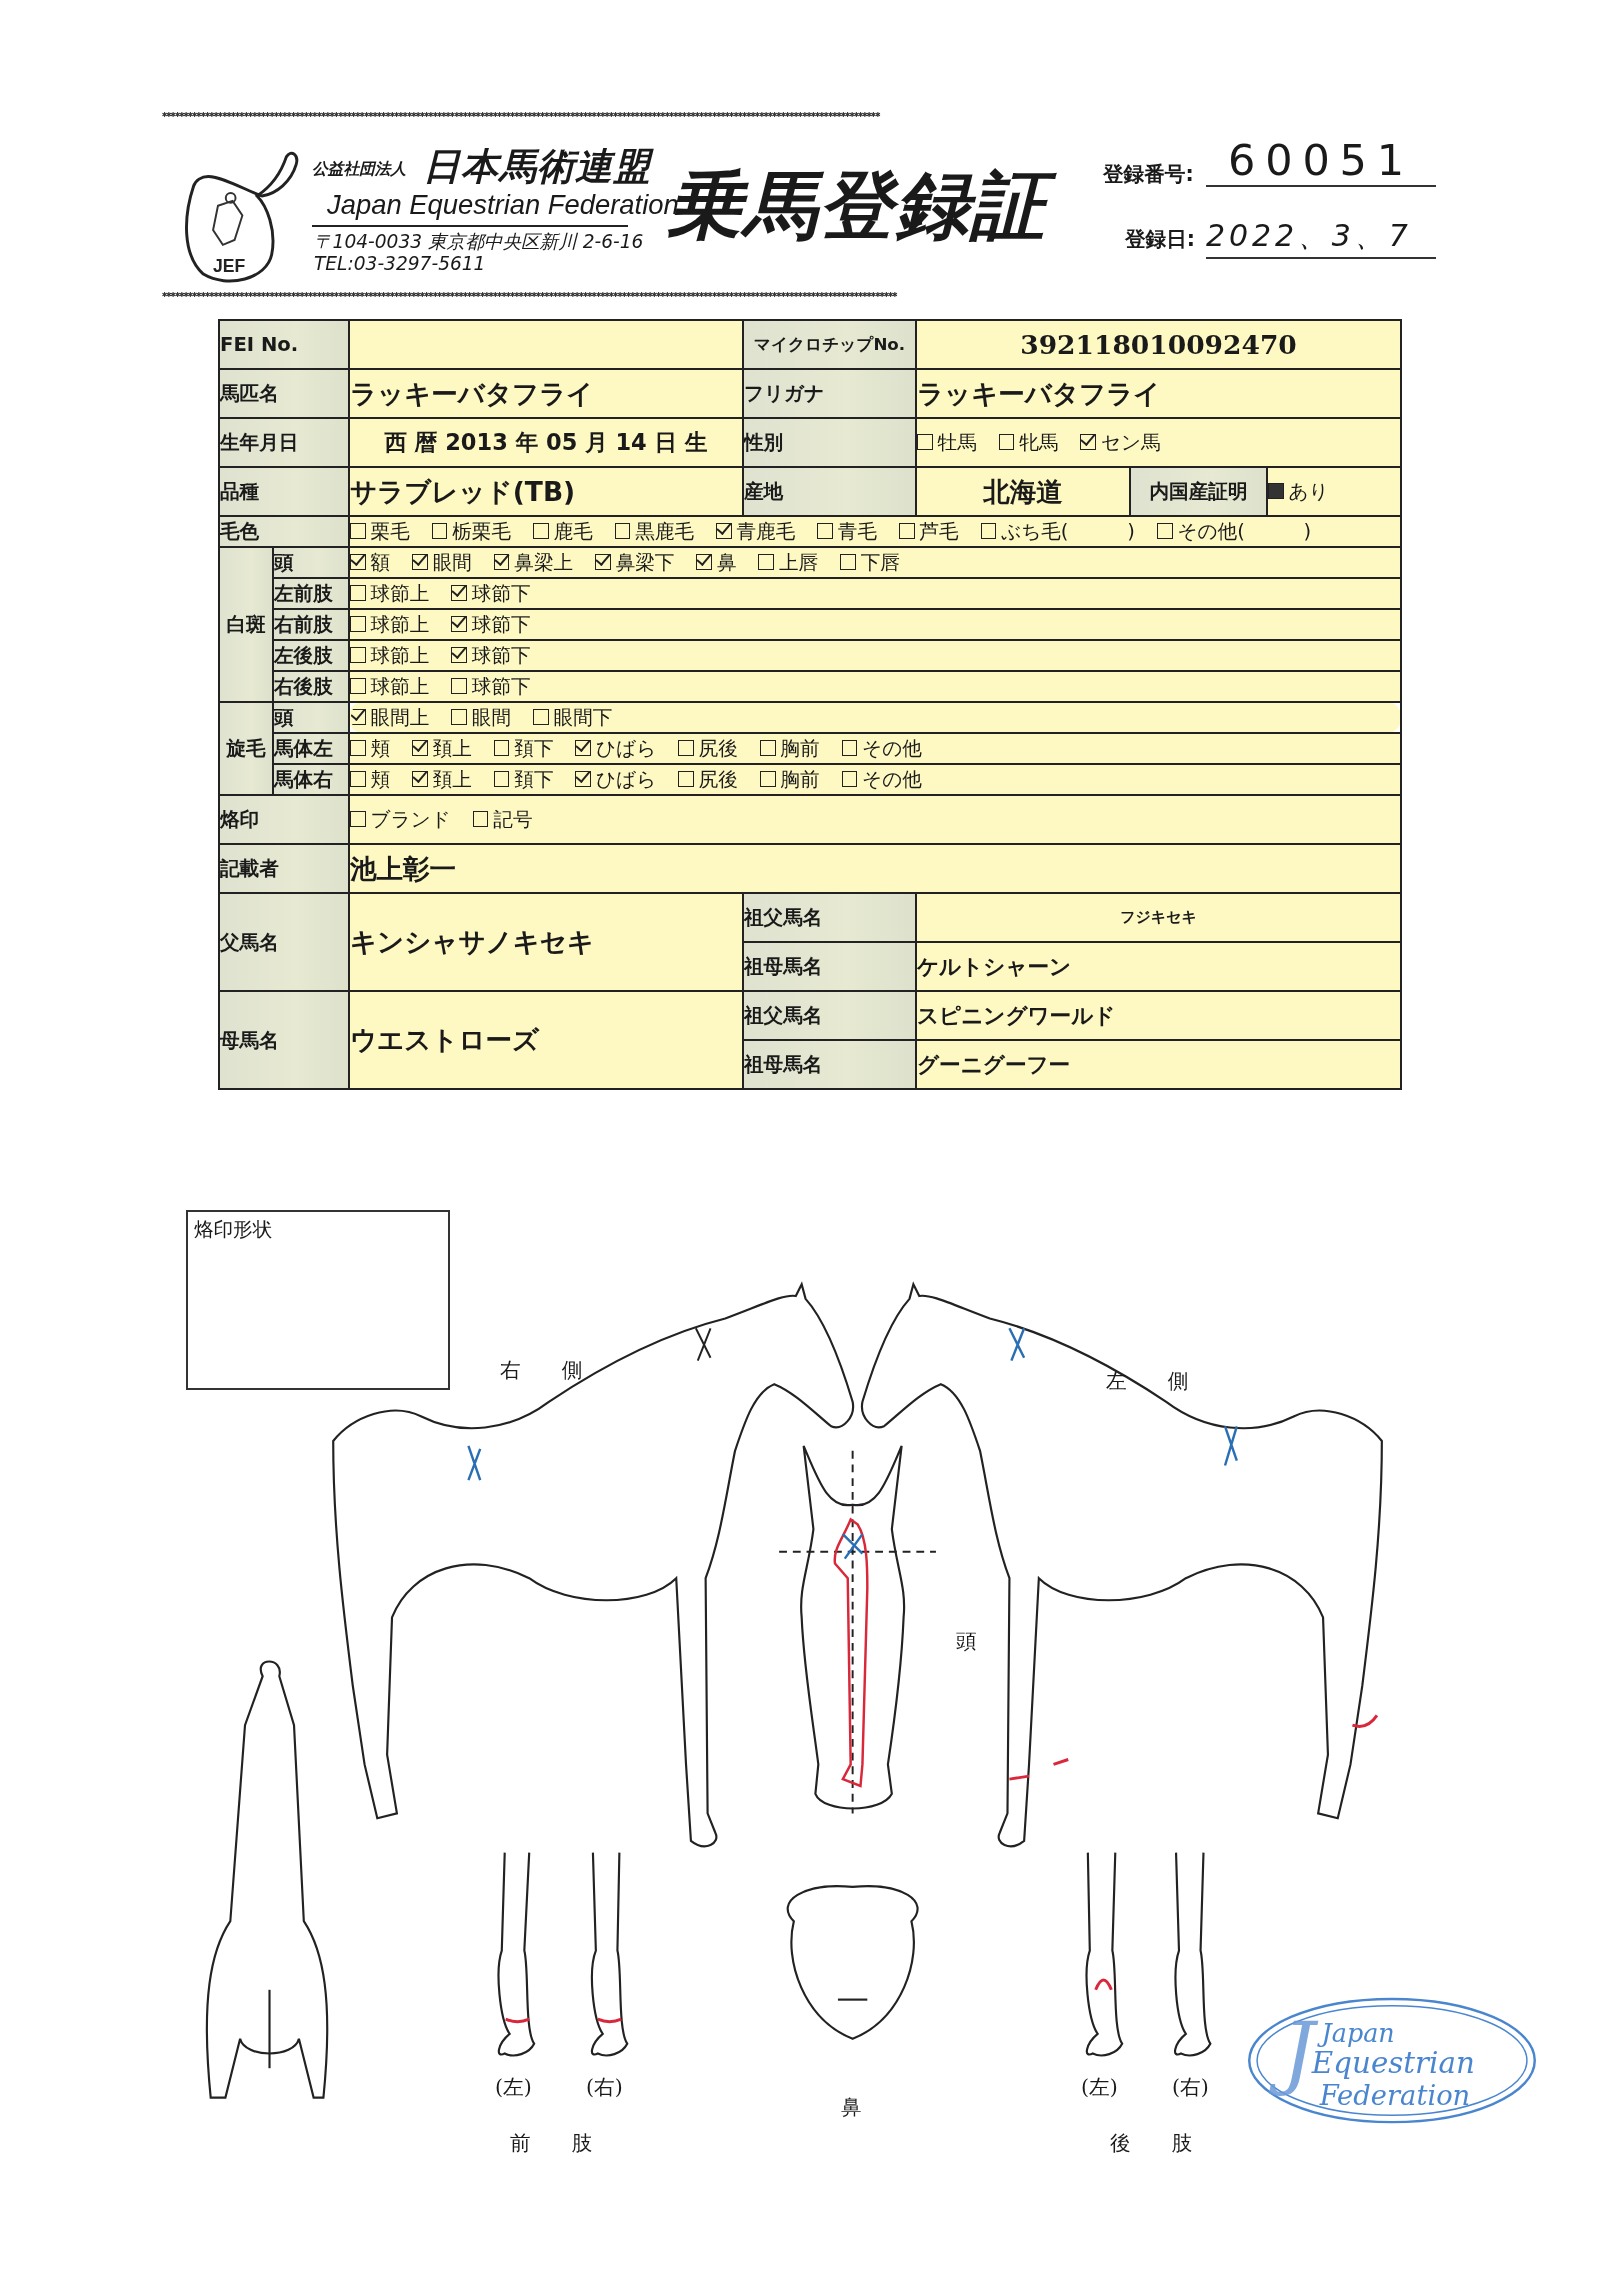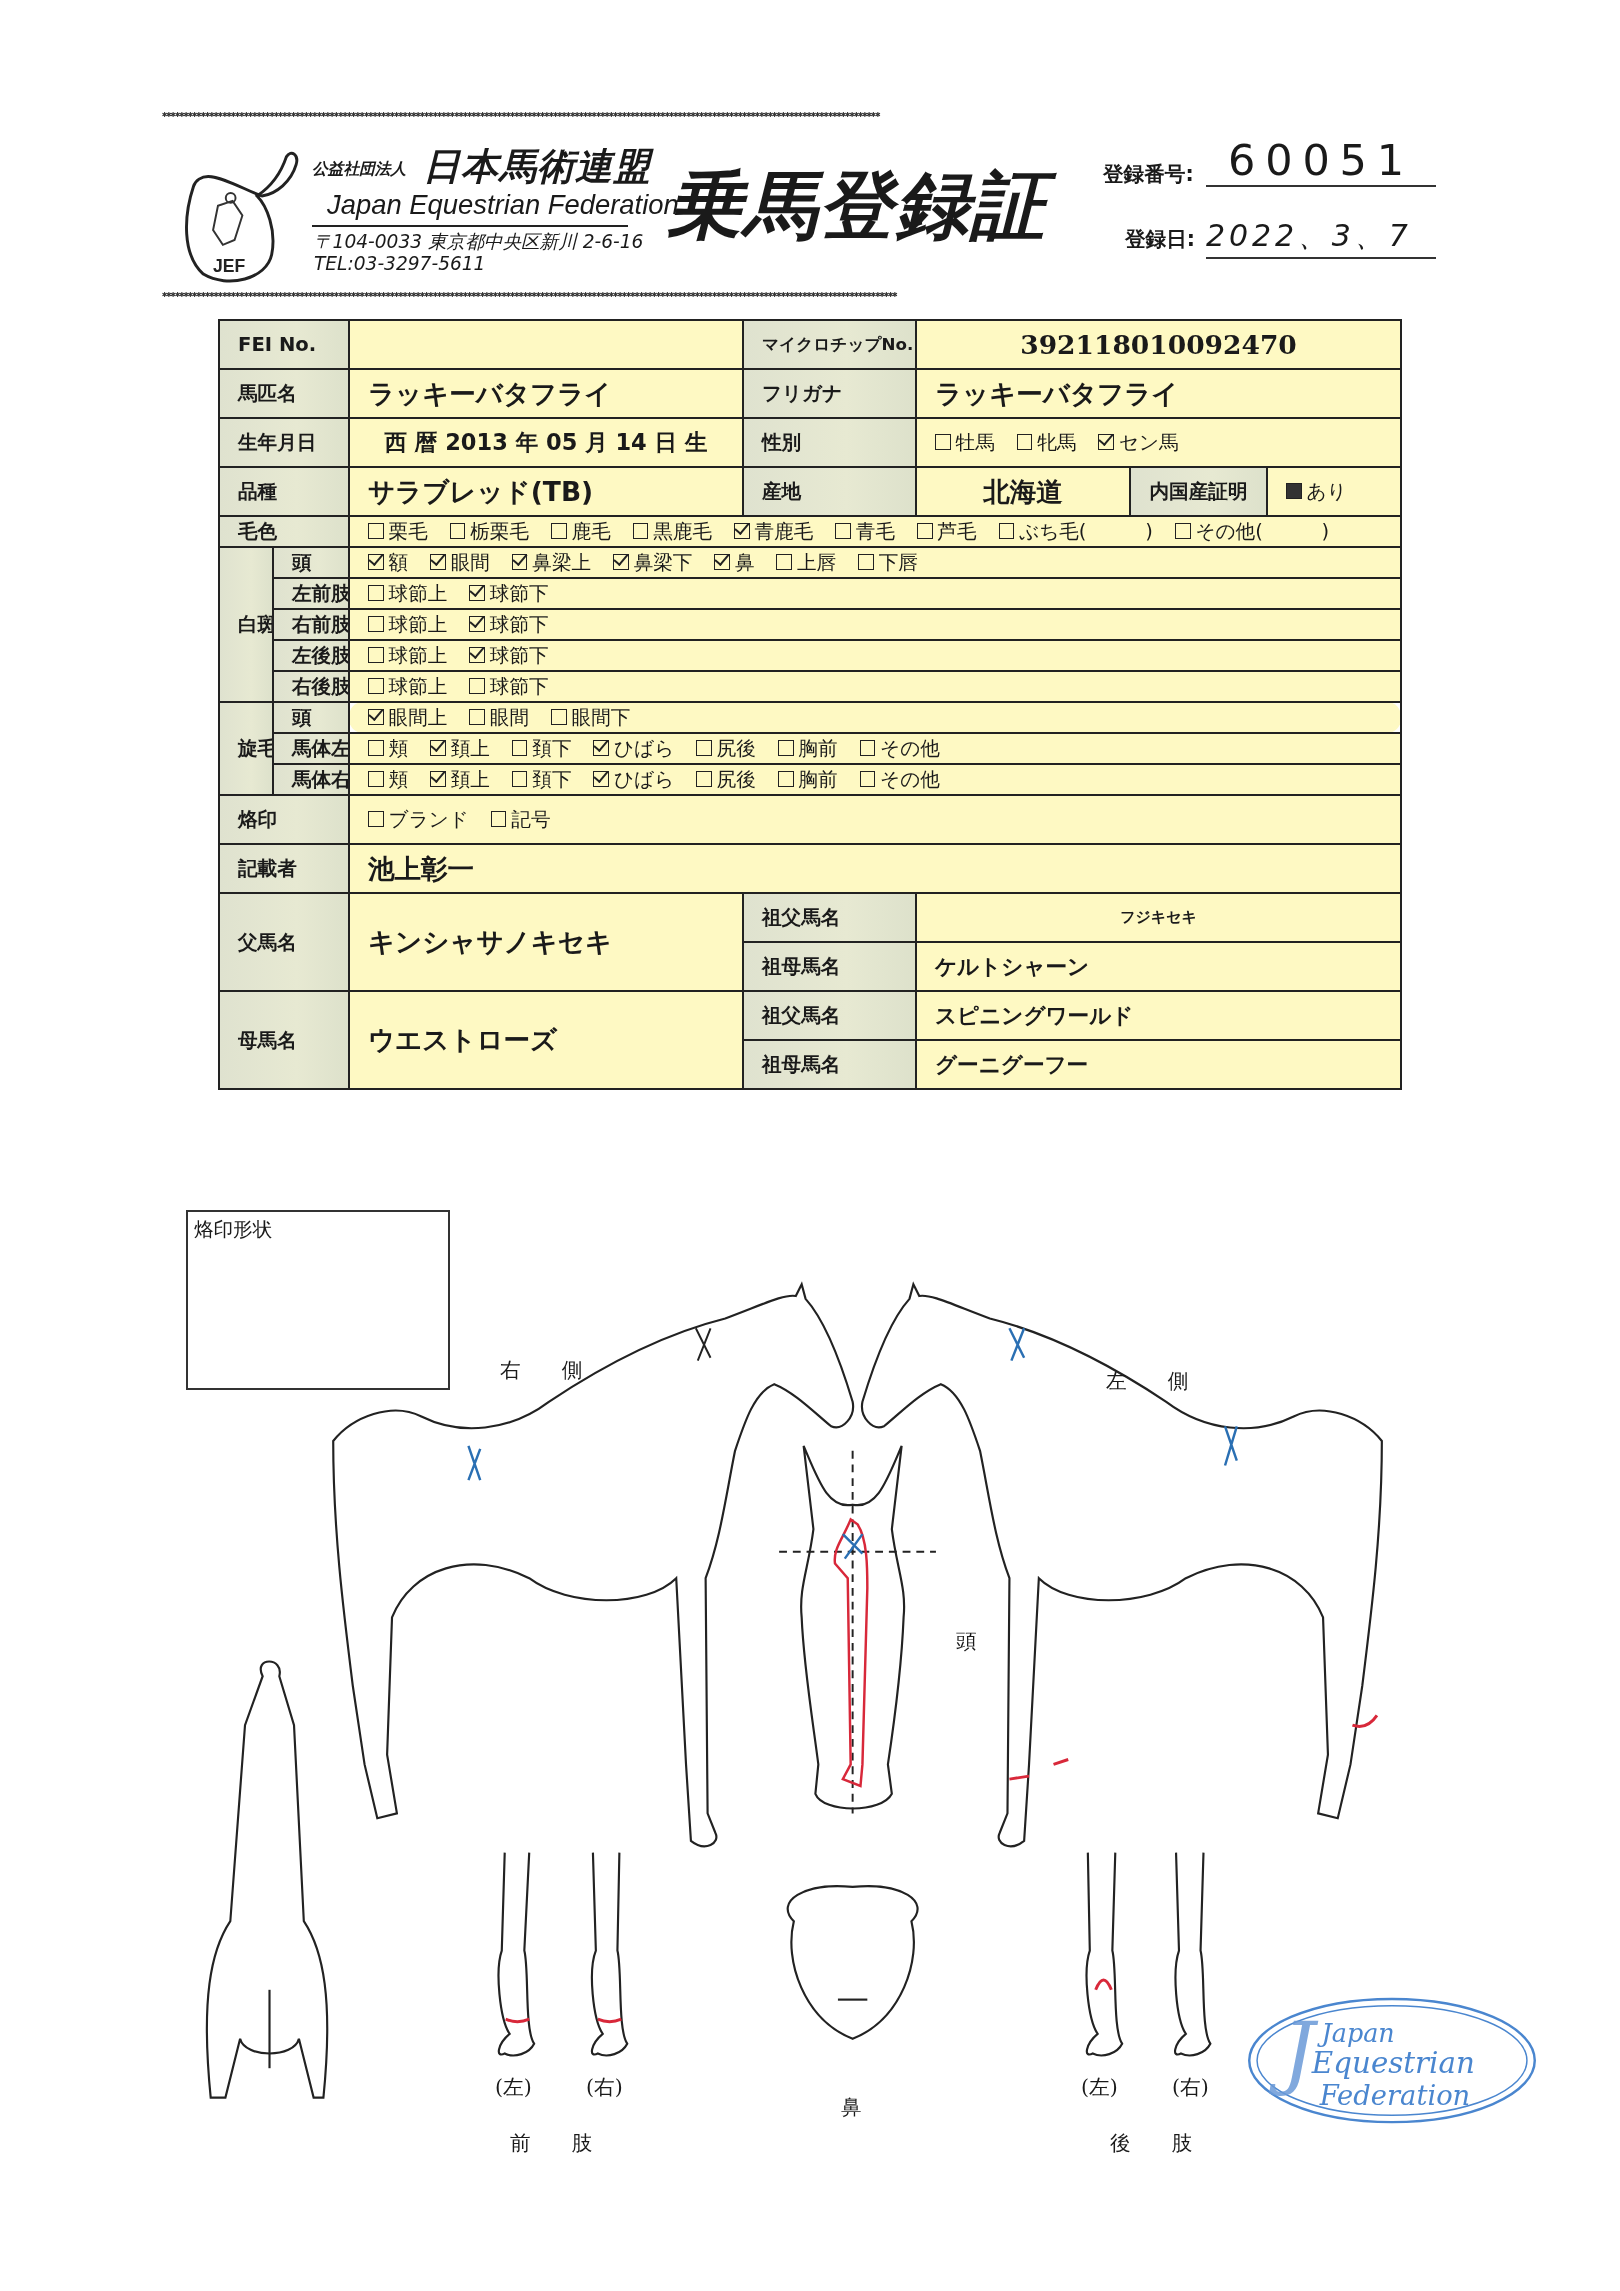--- a/index.html
+++ b/index.html
@@ -12,21 +12,21 @@
   .org-pre { position:absolute; left:312px; top:159px; font-size:15.7px; font-weight:bold; font-style:italic; }
   .org-name { position:absolute; left:423px; top:142px; font-size:37px; font-style:italic; font-weight:bold; letter-spacing:1px; }
   .org-en { position:absolute; left:327px; top:189px; font-size:27.4px; font-style:italic; font-family:"Liberation Sans", sans-serif; }
   .org-rule { position:absolute; left:312px; top:225px; width:316px; height:2px; background:#222; }
   .org-addr { position:absolute; left:314px; top:231px; font-size:18.6px; font-style:italic; line-height:21.6px; }
   .doc-title { position:absolute; left:667px; top:157px; font-size:74px; font-weight:bold; font-style:italic; letter-spacing:2px; }
   .reg-label { position:absolute; font-size:20.6px; font-weight:bold; }
   .reg-value { position:absolute; border-bottom:2px solid #333; font-family:"DejaVu Sans", sans-serif; }
 
   table.reg { position:absolute; left:218px; top:319px; width:1182px; border-collapse:collapse; table-layout:fixed; }
-  table.reg td { border:2px solid #222; padding:0 18px; height:47px; font-size:19.6px; font-weight:bold; vertical-align:middle; overflow:hidden; white-space:nowrap; }
+  table.reg td { border:2px solid #222; padding:0 0; height:47px; font-size:19.6px; font-weight:bold; vertical-align:middle; overflow:hidden; white-space:nowrap; }
   table.reg td.lbl { background:linear-gradient(90deg,#dfe2cf,#e7e9d2 60%,#dde1cb); }
   table.reg td.val { background:#fef9c3; font-size:26.5px; }
   table.reg td.mid { text-align:center; }
   table.reg tr.thin td { height:29px; font-size:19.6px; font-weight:normal; }
   table.reg tr.thin td.lbl { font-weight:bold; }
   .box { display:inline-block; width:13.7px; height:13.7px; border:1.5px solid #222; vertical-align:-1px; margin-right:4.9px; position:relative; }
   .box.on::after { content:""; position:absolute; left:2.9px; top:-3.9px; width:5.9px; height:11.8px; border-right:2px solid #222; border-bottom:2px solid #222; transform:rotate(40deg); }
   .box.fill { background:#333; }
   .opt { margin-right:15.7px; }
   .serif { font-family:"DejaVu Serif", "Liberation Serif", serif; font-weight:normal; }

